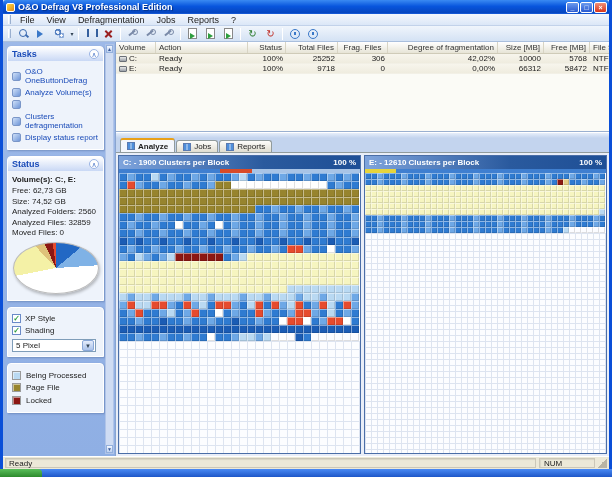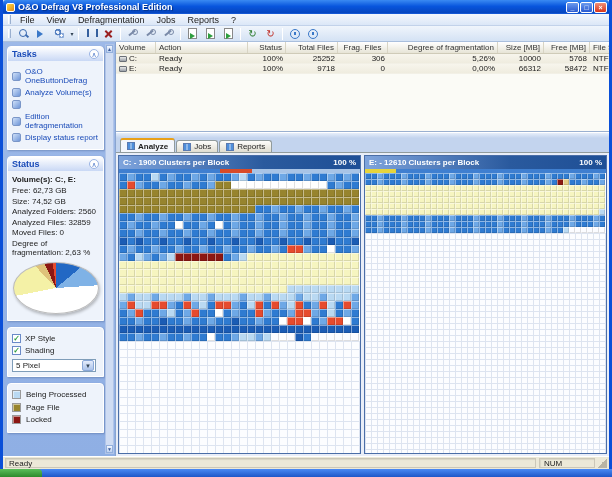--- a/index.html
+++ b/index.html
@@ -217,21 +217,21 @@
               </div>
               <div class="task-item">
                 <span class="ti"></span>
                 <span class="lbl">Analyze Volume(s)</span>
               </div>
               <div class="task-item">
                 <span class="ti"></span>
               </div>
               <div class="task-item">
                 <span class="ti"></span>
-                <span class="lbl">Edition defragmentation</span>
+                <span class="lbl">Clusters defragmentation</span>
               </div>
               <div class="task-item">
                 <span class="ti"></span>
                 <span class="lbl">Display status report</span>
               </div>
             </div>
         </div>
 
         <div class="panel">
           <div class="panel-h">
@@ -239,21 +239,20 @@
             <span class="chev">∧</span>
           </div>
           <div class="panel-b">
             <div class="stat-vol">Volume(s): C:, E:</div>
             <div id="status-lines">
                 <div class="stat-line">Free: 62,73 GB</div>
                 <div class="stat-line">Size: 74,52 GB</div>
                 <div class="stat-line">Analyzed Folders: 2560</div>
                 <div class="stat-line">Analyzed Files: 32859</div>
                 <div class="stat-line">Moved Files: 0</div>
-                <div class="stat-line">Degree of fragmentation: 2,63 %</div>
               </div>
             <div class="pie" id="status-pie" style="background: conic-gradient(from 115deg, rgb(255, 255, 255) 0%, rgb(255, 255, 255) 40%, rgb(244, 241, 166) 40%, rgb(244, 241, 166) 56%, rgb(223, 194, 122) 56%, rgb(223, 194, 122) 61%, rgb(140, 23, 19) 61%, rgb(140, 23, 19) 66%, rgb(230, 75, 46) 66%, rgb(230, 75, 46) 68%, rgb(34, 104, 196) 68%, rgb(34, 104, 196) 82%, rgb(127, 178, 230) 82%, rgb(127, 178, 230) 92%, rgb(255, 255, 255) 92%, rgb(255, 255, 255) 100%);"></div>
           </div>
         </div>
 
         <div class="panel">
           <div class="panel-b">
             <div id="blockview-checks">
                 <div class="chk-row">
                   <span class="chk">✓</span>
@@ -319,21 +318,21 @@
                 <div class="td r" style="flex: 0 0 38px;">
                   <span>100%</span>
                 </div>
                 <div class="td r" style="flex: 0 0 52px;">
                   <span>25252</span>
                 </div>
                 <div class="td r" style="flex: 0 0 50px;">
                   <span>306</span>
                 </div>
                 <div class="td r" style="flex: 0 0 110px;">
-                  <span>5,26%</span>
+                  <span>42,02%</span>
                 </div>
                 <div class="td r" style="flex: 0 0 46px;">
                   <span>10000</span>
                 </div>
                 <div class="td r" style="flex: 0 0 46px;">
                   <span>5768</span>
                 </div>
                 <div class="td" style="flex: 0 0 52px;">
                   <span>NTFS</span>
                 </div>

